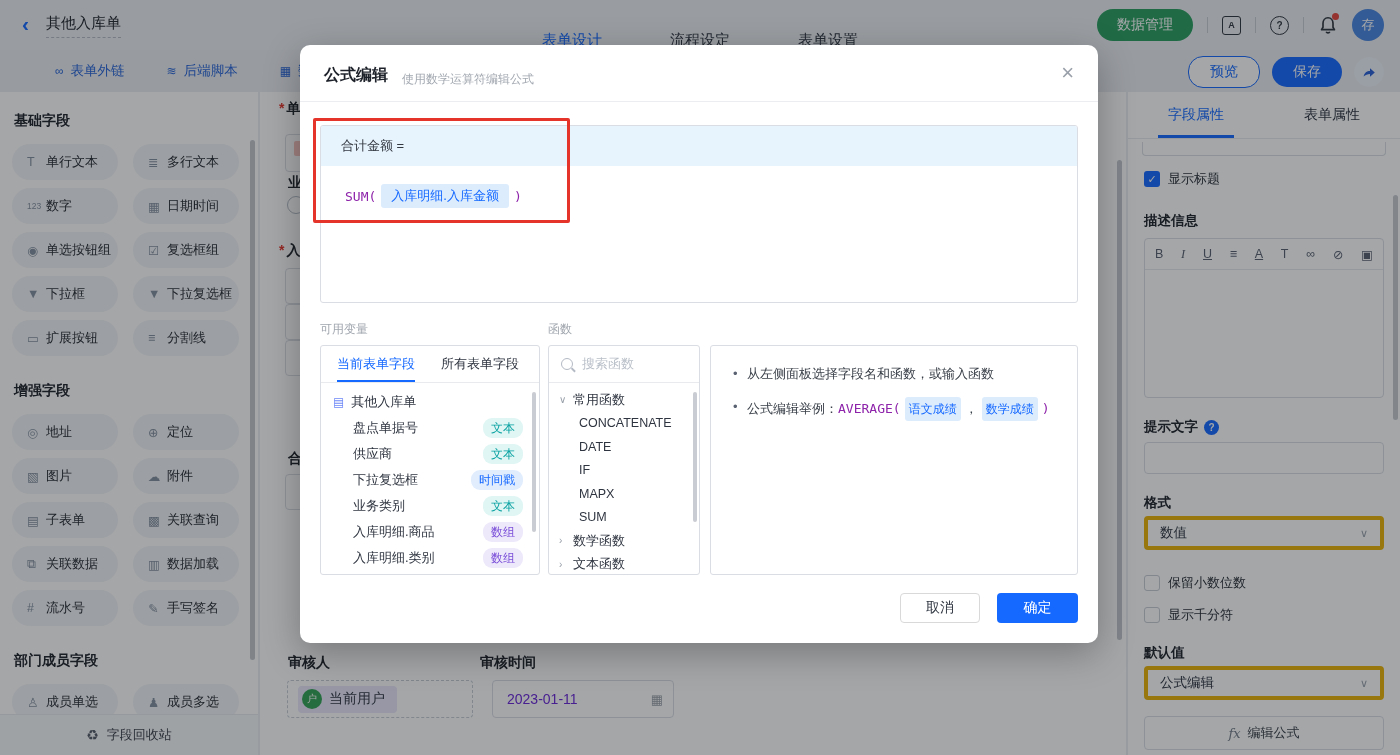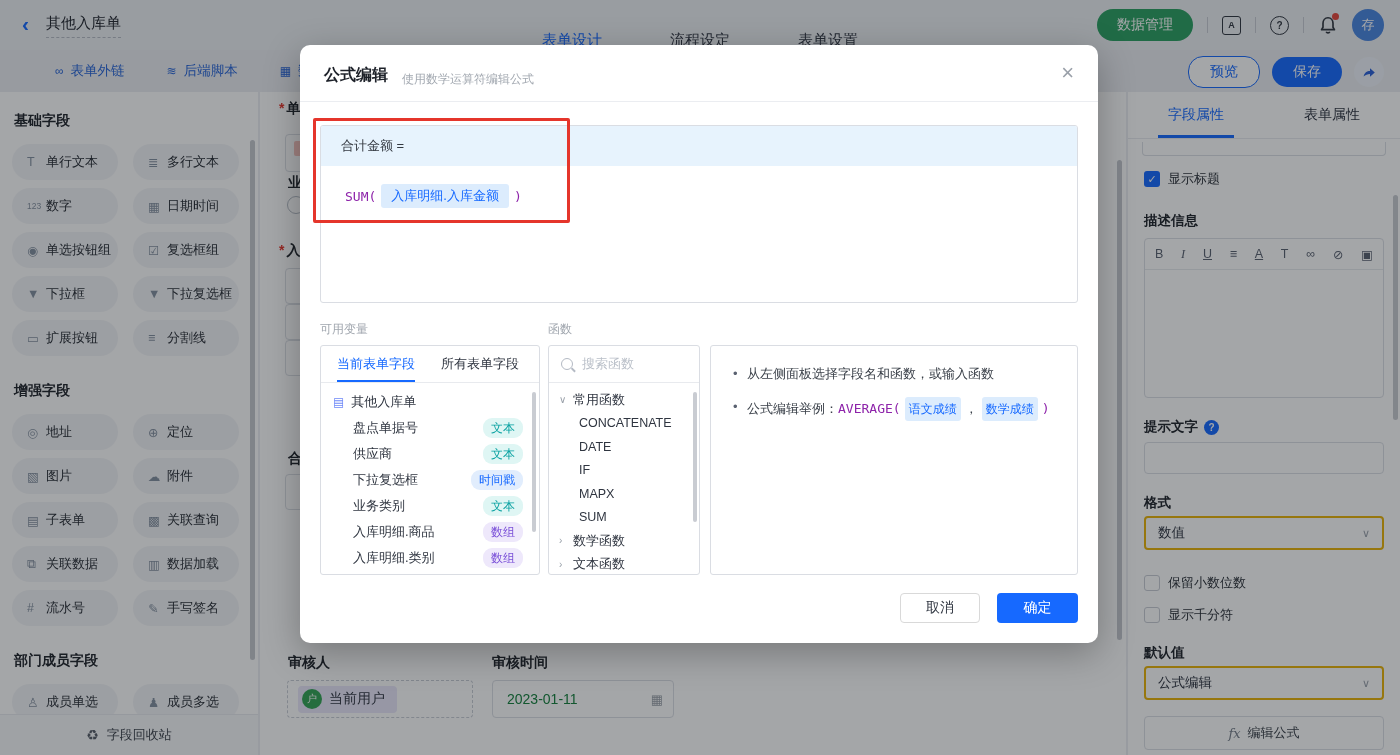--- a/index.html
+++ b/index.html
@@ -50,21 +50,21 @@
   .f-label{position:absolute;font-size:14px;font-weight:bold;color:#20242b;white-space:nowrap;}
   .f-label .req{color:#e5352b;margin-right:2px;font-weight:bold;}
   .f-input{position:absolute;border:1px solid #dcdfe5;border-radius:4px;background:#fff;}
   .pink-chip{position:absolute;left:8px;top:6px;width:22px;height:15px;background:#f7c3bd;border-radius:2px;}
   .f-radio{position:absolute;width:16px;height:16px;border:1.5px solid #b6bcc6;border-radius:50%;background:#fff;}
   .rev-box{position:absolute;border:1px dashed #c9cdd5;border-radius:4px;display:flex;align-items:center;padding-left:10px;box-sizing:border-box;}
   .rev-chip{height:27px;background:#eae7fa;border-radius:4px;display:flex;align-items:center;gap:7px;padding:0 12px 0 4px;}
   .rev-av{width:20px;height:20px;border-radius:50%;background:#33a454;color:#fff;font-size:10px;display:flex;align-items:center;justify-content:center;}
   .rev-txt{font-size:14px;color:#2f3440;}
   .date-input{position:absolute;border:1px solid #dcdfe5;border-radius:4px;display:flex;align-items:center;padding:0 10px 0 14px;box-sizing:border-box;justify-content:space-between;}
-  .date-txt{font-size:14px;color:#15803d;}
+  .date-txt{font-size:14px;color:#6d28d9;}
   .cal-ic{font-size:13px;color:#9aa0a9;}
   .cv-scroll{position:absolute;right:4px;top:68px;width:5px;height:480px;border-radius:3px;background:#c6c9cf;}
 
   
   .props{position:absolute;left:1128px;top:92px;width:272px;height:663px;background:#fff;}
   .ptabs{position:relative;height:46px;border-bottom:1px solid #e9ebef;display:flex;}
   .ptab{flex:1;display:flex;align-items:center;justify-content:center;font-size:14px;color:#2e3440;cursor:pointer;position:relative;}
   .ptab.active{color:#1669ff;}
   .ptab.active::after{content:"";position:absolute;bottom:0;left:50%;transform:translateX(-50%);width:76px;height:3px;background:#1669ff;}
   .partial-input{position:absolute;left:14px;top:50px;width:242px;height:13px;border:1px solid #dcdfe5;border-top:none;border-radius:0 0 4px 4px;}
@@ -74,21 +74,21 @@
   .cbx.off{border:1px solid #c8ccd4;background:#fff;}
   .cbx-label{font-size:13px;color:#2a2f37;}
   .p-label{position:absolute;left:16px;font-size:13.5px;font-weight:bold;color:#20242b;display:flex;align-items:center;gap:6px;}
   .q-circle{width:15px;height:15px;border-radius:50%;background:#1669ff;color:#fff;font-size:10px;font-weight:bold;display:flex;align-items:center;justify-content:center;}
   .rt-editor{position:absolute;left:16px;top:146px;width:240px;height:160px;border:1px solid #dcdfe5;border-radius:4px;box-sizing:border-box;}
   .rt-toolbar{height:30px;border-bottom:1px solid #e7eaee;display:flex;align-items:center;justify-content:space-between;padding:0 10px;}
   .rt-ic{font-size:12.5px;color:#5a6170;cursor:pointer;}
   .rt-ic.i{font-style:italic;font-family:"Liberation Serif",serif;}
   .rt-ic.u,.rt-ic.a{text-decoration:underline;}
   .p-input{position:absolute;left:16px;width:240px;border:1px solid #dcdfe5;border-radius:4px;box-sizing:border-box;background:#fff;}
-  .p-select{position:absolute;left:16px;width:240px;height:34px;border:2px solid #eab308;border-radius:4px;box-sizing:border-box;display:flex;align-items:center;justify-content:space-between;padding:0 12px;cursor:pointer;background:#fff;}
+  .p-select{position:absolute;left:16px;width:240px;height:34px;border:4px solid #eab308;border-radius:4px;box-sizing:border-box;display:flex;align-items:center;justify-content:space-between;padding:0 12px;cursor:pointer;background:#fff;}
   .p-select .sv{font-size:13.5px;color:#2f3440;}
   .p-select .chv{font-size:11px;color:#9aa1ab;}
   .fx-btn{position:absolute;left:16px;top:624px;width:240px;height:34px;border:1px solid #dcdfe5;border-radius:4px;box-sizing:border-box;display:flex;align-items:center;justify-content:center;gap:7px;cursor:pointer;background:#fff;}
   .fx-g{font-style:italic;font-family:"DejaVu Serif",serif;font-size:13px;color:#78808c;}
   .fx-t{font-size:13px;color:#3a4049;}
   .pp-scroll{position:absolute;right:2px;top:103px;width:5px;height:225px;border-radius:3px;background:#c9ccd1;}
 
   
   .overlay{position:absolute;left:0;top:0;width:1400px;height:755px;background:rgba(17,20,26,0.38);z-index:50;}
 
@@ -323,21 +323,21 @@
     <div class="f-label" style="left:28px;top:358px;"><span>合</span></div>
     <div class="f-input" style="left:25px;top:382px;width:430px;height:34px;"></div>
 
     <div class="f-label" style="left:28px;top:562px;">审核人</div>
     <div class="rev-box" style="left:27px;top:588px;width:186px;height:38px;">
       <div class="rev-chip">
         <span class="rev-av">户</span>
         <span class="rev-txt">当前用户</span>
       </div>
     </div>
-    <div class="f-label" style="left:232px;top:562px;text-align:center;">审核时间</div>
+    <div class="f-label" style="left:220px;top:562px;text-align:center;">审核时间</div>
     <div class="date-input" style="left:232px;top:588px;width:182px;height:38px;">
       <span class="date-txt">2023-01-11</span>
       <span class="cal-ic">▦</span>
     </div>
     <div class="cv-scroll"></div>
   </div>
 
   <div class="props">
     <div class="ptabs">
       <div class="ptab active">字段属性</div>

